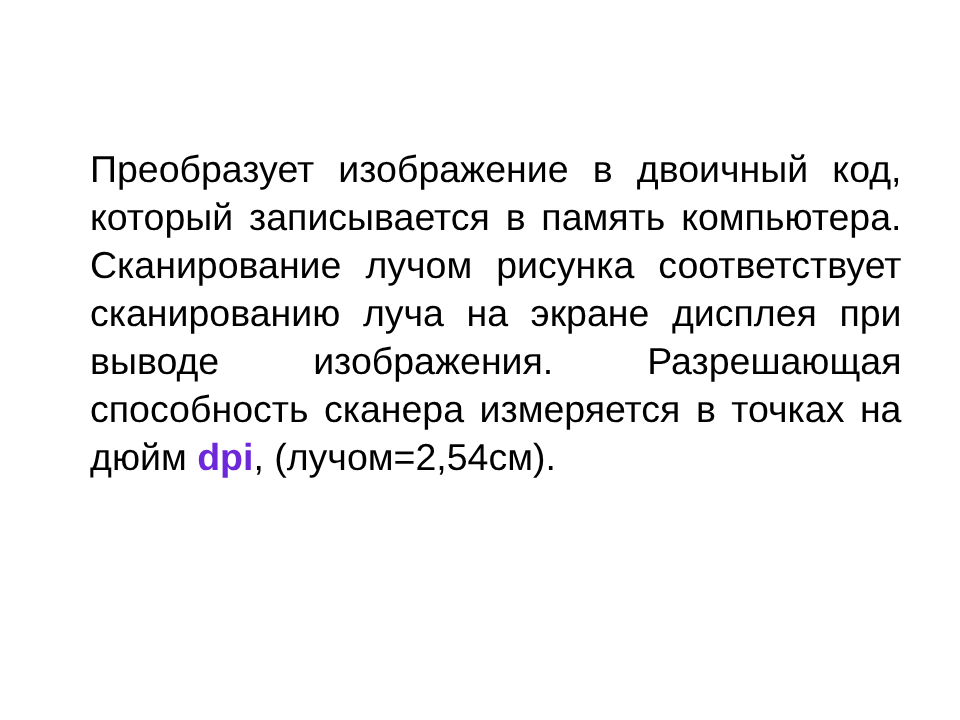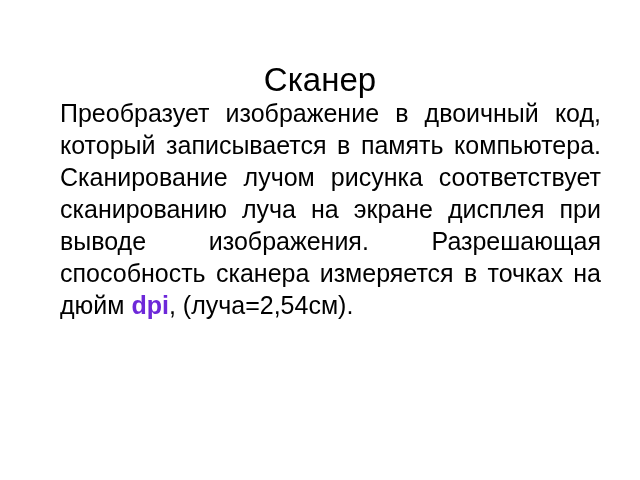--- a/index.html
+++ b/index.html
@@ -67,19 +67,18 @@
   .plain {
     color: #000000;
     font-weight: 400;
   }
 </style>
 </head>
 <body>
 
 <div class="slide">
 
-  <h1 class="slide-title">Сканер</h1>
 
   <div class="body-block">
-    <p class="body-text"><span>Преобразует изображение в двоичный код, который записывается в память компьютера. Сканирование лучом рисунка соответствует сканированию луча на экране дисплея при выводе изображения. Разрешающая способность сканера измеряется в точках на дюйм </span><span class="accent">dpi</span><span class="plain">, (луча=2,54см).</span></p>
+    <p class="body-text"><span>Преобразует изображение в двоичный код, который записывается в память компьютера. Сканирование лучом рисунка соответствует сканированию луча на экране дисплея при выводе изображения. Разрешающая способность сканера измеряется в точках на дюйм </span><span class="accent">dpi</span><span class="plain">, (лучом=2,54см).</span></p>
   </div>
 
 </div>
 
 </body></html>

